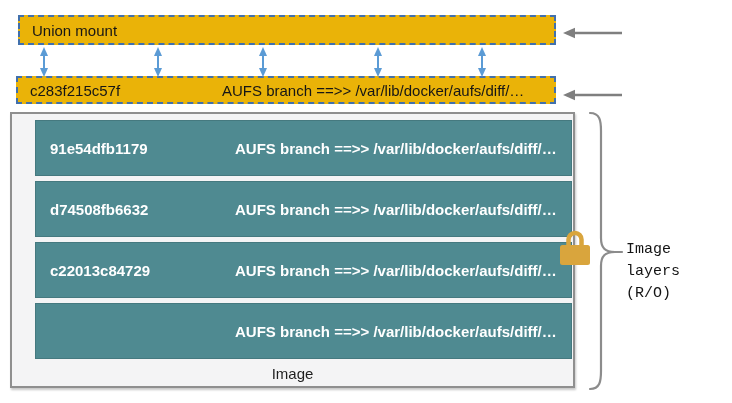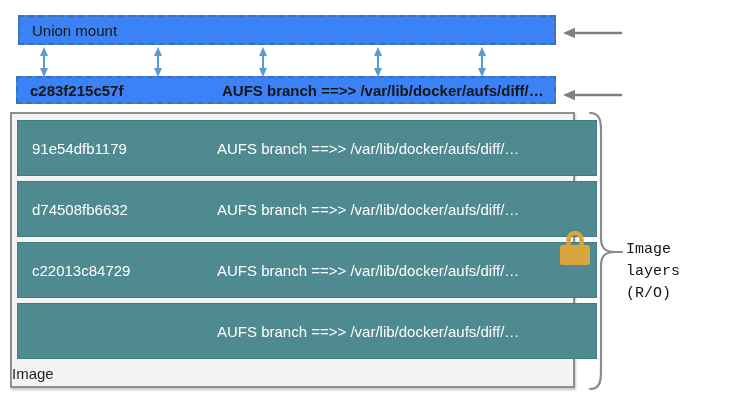--- a/index.html
+++ b/index.html
@@ -2,53 +2,54 @@
 <html style="--layer-fill: #4f8a91; --dashed-border: #4170ac; --link-arrow: #5b9bd5; --annotation-gray: #7f7f7f; --lock-gold: #d9a53d; --image-box-fill: #f4f4f5;"><head>
 <meta charset="utf-8">
 <style>
   html,body{margin:0;padding:0;background:#ffffff;}
   #canvas{
     position:relative;width:732px;height:403px;background:#ffffff;overflow:hidden;
     font-family:"Liberation Sans",sans-serif;color:#1f1f1f;
   }
   
   .dashed-box{
-    position:absolute;box-sizing:border-box;background:#3b82f6;
+    position:absolute;box-sizing:border-box;background:#eab308;
     border:2px dashed var(--dashed-border,#4170ac);
   }
   .dashed-box .left-text,.dashed-box .branch-text{
     position:absolute;top:50%;transform:translateY(-50%);
     font-size:15px;white-space:nowrap;color:#161616;
   }
   .dashed-box .left-text{left:12px;}
   .dashed-box .branch-text{left:204px;}
   #union-mount-box{left:18px;top:15px;width:538px;height:30px;}
-  #container-box{left:16px;top:76px;width:540px;height:28px;font-weight:bold;}
+  #container-box{left:16px;top:76px;width:540px;height:28px;}
 
   
   #image-box{
     position:absolute;left:10px;top:112px;width:565px;height:276px;
     box-sizing:border-box;background:var(--image-box-fill,#f4f4f5);
     border:2px solid #8f8f8f;box-shadow:1px 2px 2px rgba(0,0,0,0.22);
   }
   .layer-row{
-    position:absolute;left:5px;width:580px;height:56px;
+    position:absolute;left:23px;width:537px;height:56px;
     background:var(--layer-fill,#4f8a91);border:1px solid rgba(0,0,0,0.12);
     box-sizing:border-box;
+    font-weight:bold;
   }
   .layer-row .layer-id,.layer-row .branch-text{
     position:absolute;top:50%;transform:translateY(-50%);
     color:#ffffff;font-size:15px;white-space:nowrap;
   }
   .layer-row .layer-id{left:14px;}
   .layer-row .branch-text{left:199px;}
   #layer-row-1{top:6px;} #layer-row-2{top:67px;}
   #layer-row-3{top:128px;padding-left:6px;} #layer-row-4{top:189px;}
   #image-label{
-    position:absolute;left:0;bottom:4px;width:100%;
+    position:absolute;left:0;bottom:4px;width:100%;text-align:center;
     font-size:15px;color:#1f1f1f;
   }
 
   
   .v-arrow{position:absolute;top:47px;width:14px;height:30px;}
   .v-arrow line{stroke:var(--link-arrow,#5b9bd5);stroke-width:2;}
   .v-arrow polygon{fill:var(--link-arrow,#5b9bd5);}
 
   
   .h-arrow{position:absolute;width:62px;height:14px;}

